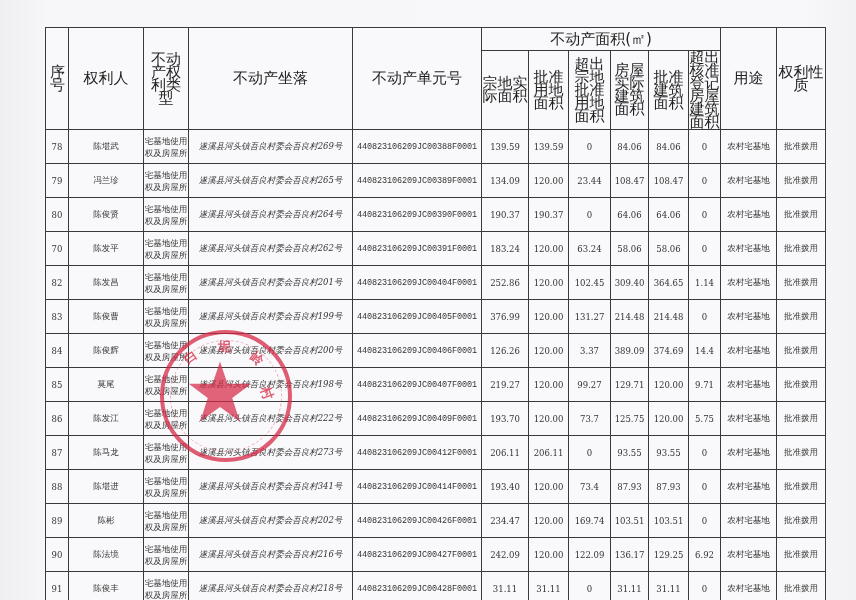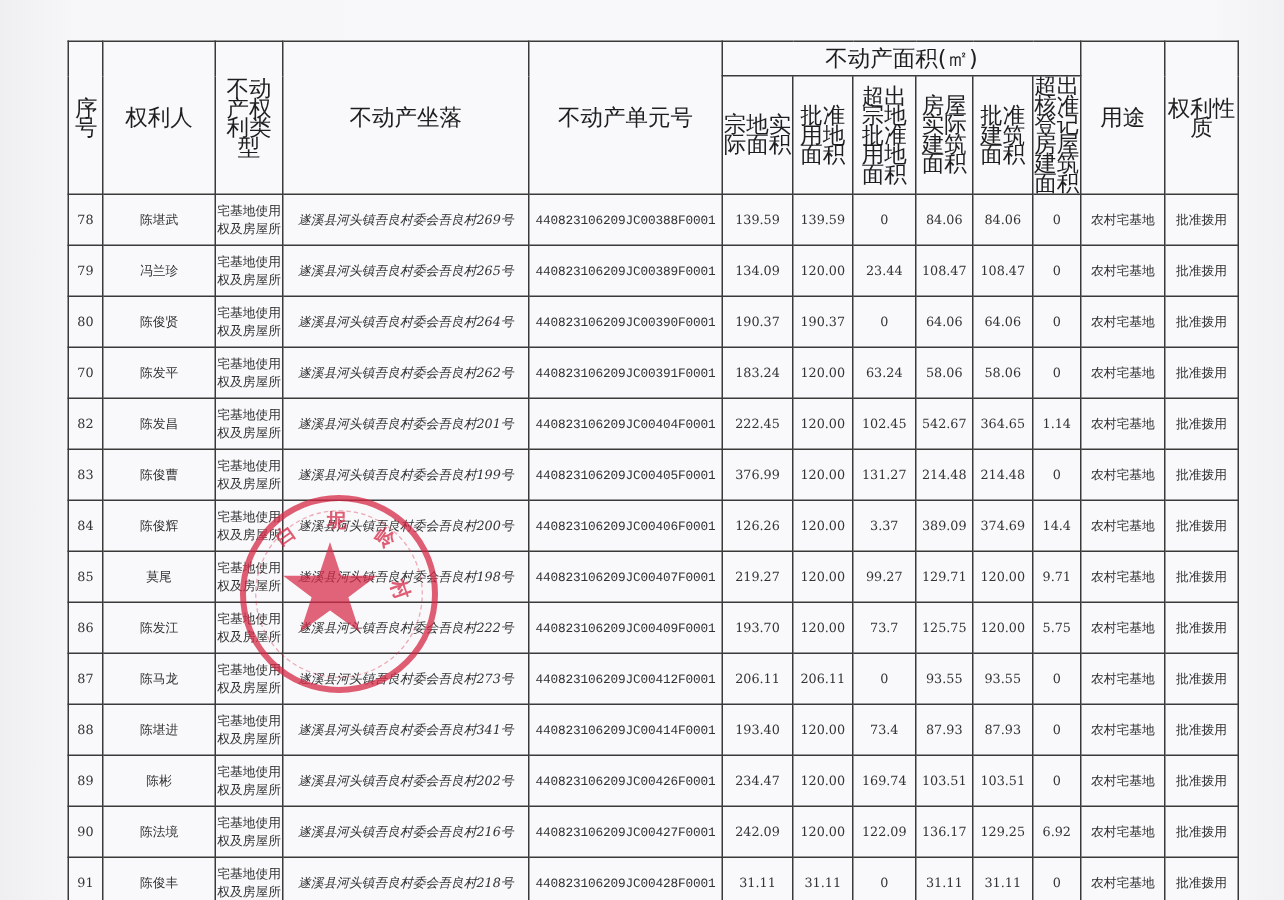--- a/index.html
+++ b/index.html
@@ -172,24 +172,24 @@
           <td class="num">0</td>
           <td class="use">农村宅基地</td>
           <td class="nature">批准拨用</td>
         </tr>
         <tr>
           <td class="num">82</td>
           <td class="name">陈发昌</td>
           <td class="type">宅基地使用权及房屋所</td>
           <td class="addr">遂溪县河头镇吾良村委会吾良村201号</td>
           <td class="unit">440823106209JC00404F0001</td>
-          <td class="num">222.45</td>
+          <td class="num">252.86</td>
           <td class="num">120.00</td>
           <td class="num">102.45</td>
-          <td class="num">542.67</td>
+          <td class="num">309.40</td>
           <td class="num">364.65</td>
           <td class="num">1.14</td>
           <td class="use">农村宅基地</td>
           <td class="nature">批准拨用</td>
         </tr>
         <tr>
           <td class="num">83</td>
           <td class="name">陈俊曹</td>
           <td class="type">宅基地使用权及房屋所</td>
           <td class="addr">遂溪县河头镇吾良村委会吾良村199号</td>

